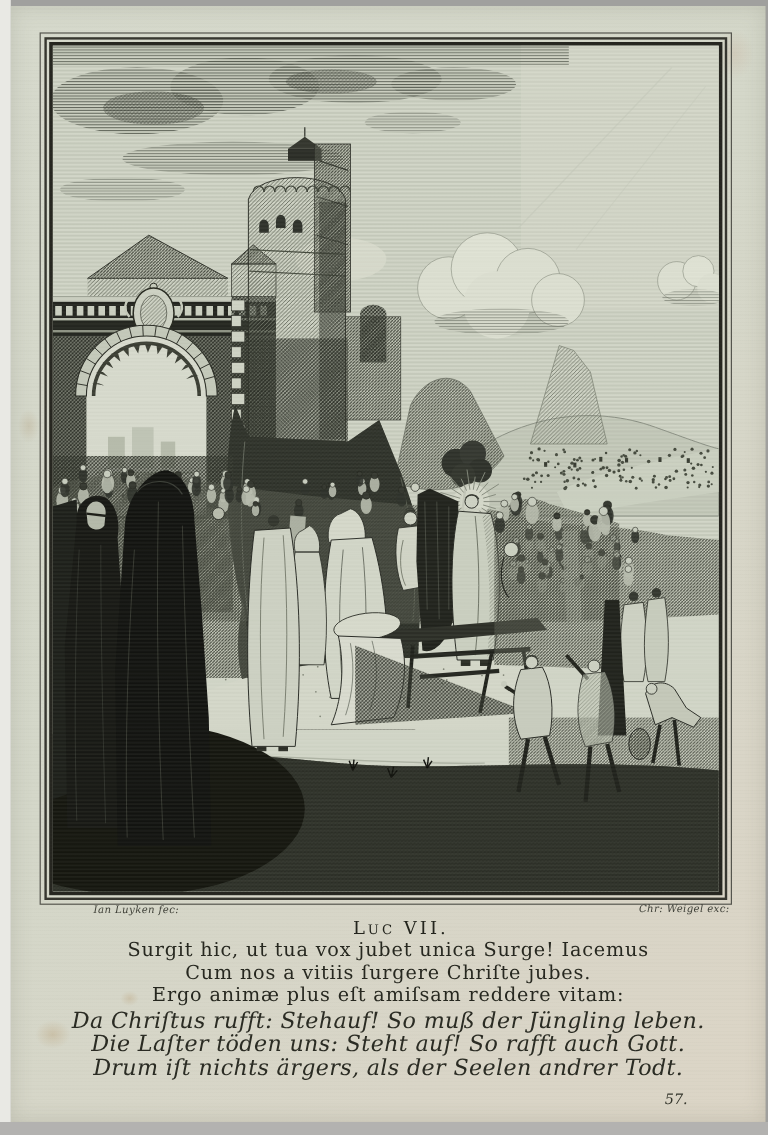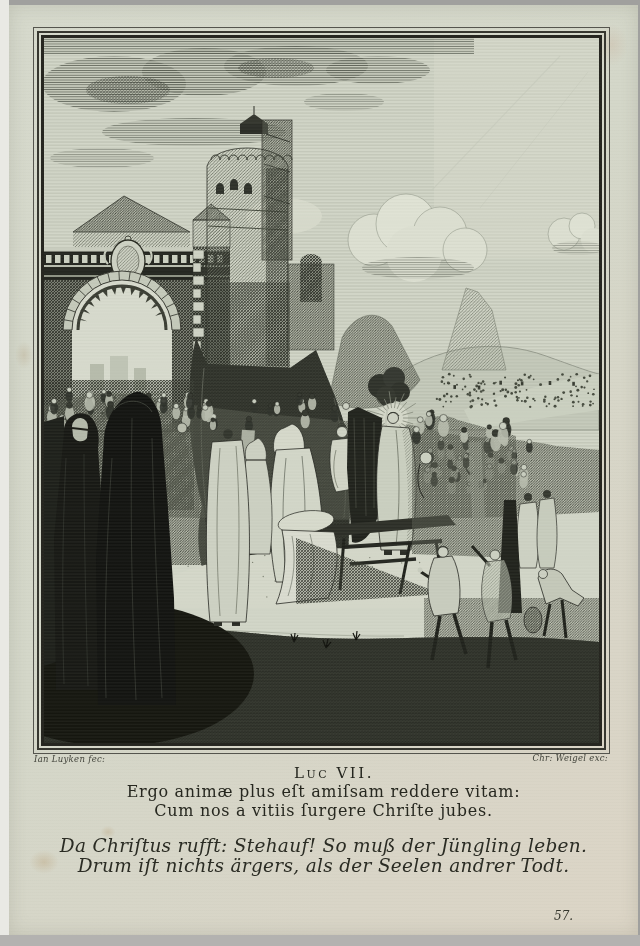--- a/index.html
+++ b/index.html
@@ -18,29 +18,29 @@
   .fox3{left:2px;top:330px;width:26px;height:40px;background:radial-gradient(closest-side,rgba(150,110,60,.16),transparent 70%);}
   .fox4{left:580px;top:10px;width:46px;height:60px;background:radial-gradient(closest-side,rgba(190,140,110,.16),transparent 70%);}
 
   .plate{position:absolute;left:24px;top:22px;width:577px;height:727px;}
   .f1{box-sizing:border-box;width:100%;height:100%;border:1px solid #55554e;padding:3px;}
   .f2{box-sizing:border-box;width:100%;height:100%;border:2px solid #36362f;padding:2px;}
   .f3{box-sizing:border-box;width:100%;height:100%;border:3px solid #262620;background:#d2d6c8;}
   svg{display:block;width:100%;height:100%;}
 
   .credits{position:absolute;left:0;top:747px;width:629px;height:13px;}
-  .credit{position:absolute;font-style:italic;font-size:8.5px;color:#3f4038;letter-spacing:.3px;white-space:nowrap;}
+  .credit{position:absolute;font-style:italic;font-size:8.5px;color:#3f4038;letter-spacing:.3px;white-space:nowrap;margin-left:44px;}
   .credit-left{left:25px;top:2px;}
   .credit-right{right:30px;top:1px;}
 
   .caption{position:absolute;left:0;top:760px;width:629px;text-align:center;color:#26271f;}
   .cap-title{font-size:15px;font-variant:small-caps;letter-spacing:2.5px;line-height:17px;color:#23241d;padding-left:21px;}
   .latin{margin-top:1px;}
   .latin .ln{font-size:16px;line-height:18.5px;letter-spacing:.7px;white-space:nowrap;}
-  .german{margin-top:16px;}
+  .german{margin-top:3px;}
   .german .ln{font-style:italic;font-size:18.5px;line-height:19.5px;letter-spacing:.3px;color:#2a2b23;white-space:nowrap;}
   .pagenum{position:absolute;left:545px;top:904px;font-style:italic;font-size:12px;color:#33342b;}
 </style>
 </head>
 <body>
 
 <div class="edge-left"></div>
 <div class="edge-bottom"></div>
 
 <div class="paper">
@@ -815,24 +815,26 @@
   </div>
 
   <div class="credits">
     <span class="credit credit-left">Ian Luyken fec:</span>
     <span class="credit credit-right">Chr: Weigel exc:</span>
   </div>
 
   <div class="caption">
     <div class="cap-title">Luc VII.</div>
     <div class="latin">
+      <div class="ln">Surgit hic, ut tua vox jubet unica Surge! Iacemus</div>
+      <div class="ln">Cum nos a vitiis ſurgere Chriſte jubes.</div>
       <div class="ln">Ergo animæ plus eſt amiſsam reddere vitam:</div>
-      <div class="ln">Cum nos a vitiis ſurgere Chriſte jubes.</div>
     </div>
     <div class="german">
       <div class="ln">Da Chriſtus rufft: Stehauf! So muß der Jüngling leben.</div>
+      <div class="ln">Die Laſter töden uns: Steht auf! So rafft auch Gott.</div>
       <div class="ln">Drum iſt nichts ärgers, als der Seelen andrer Todt.</div>
     </div>
   </div>
   <span class="pagenum">57.</span>
 
   <div class="grain"></div>
 </div>
 
 </body></html>

